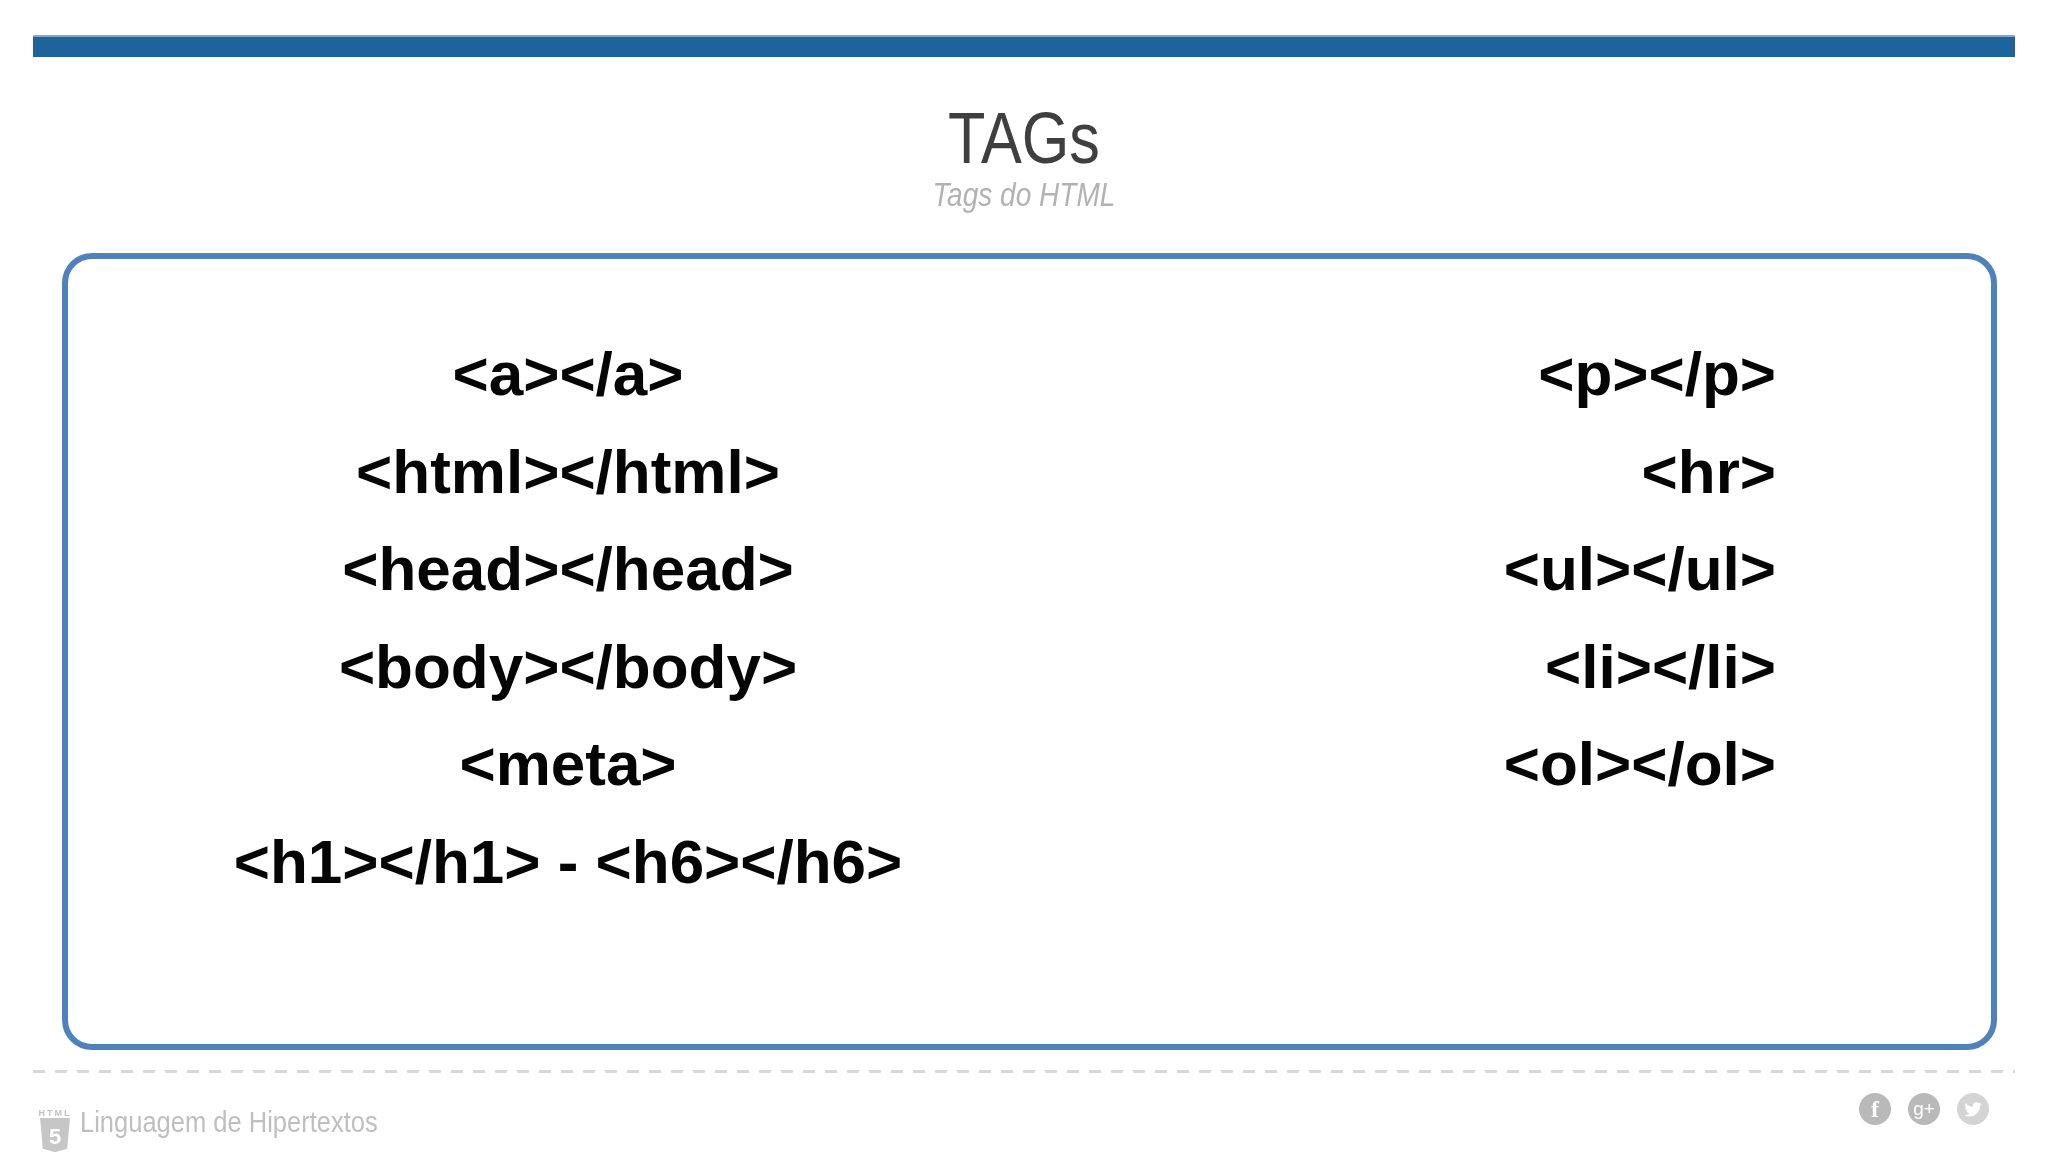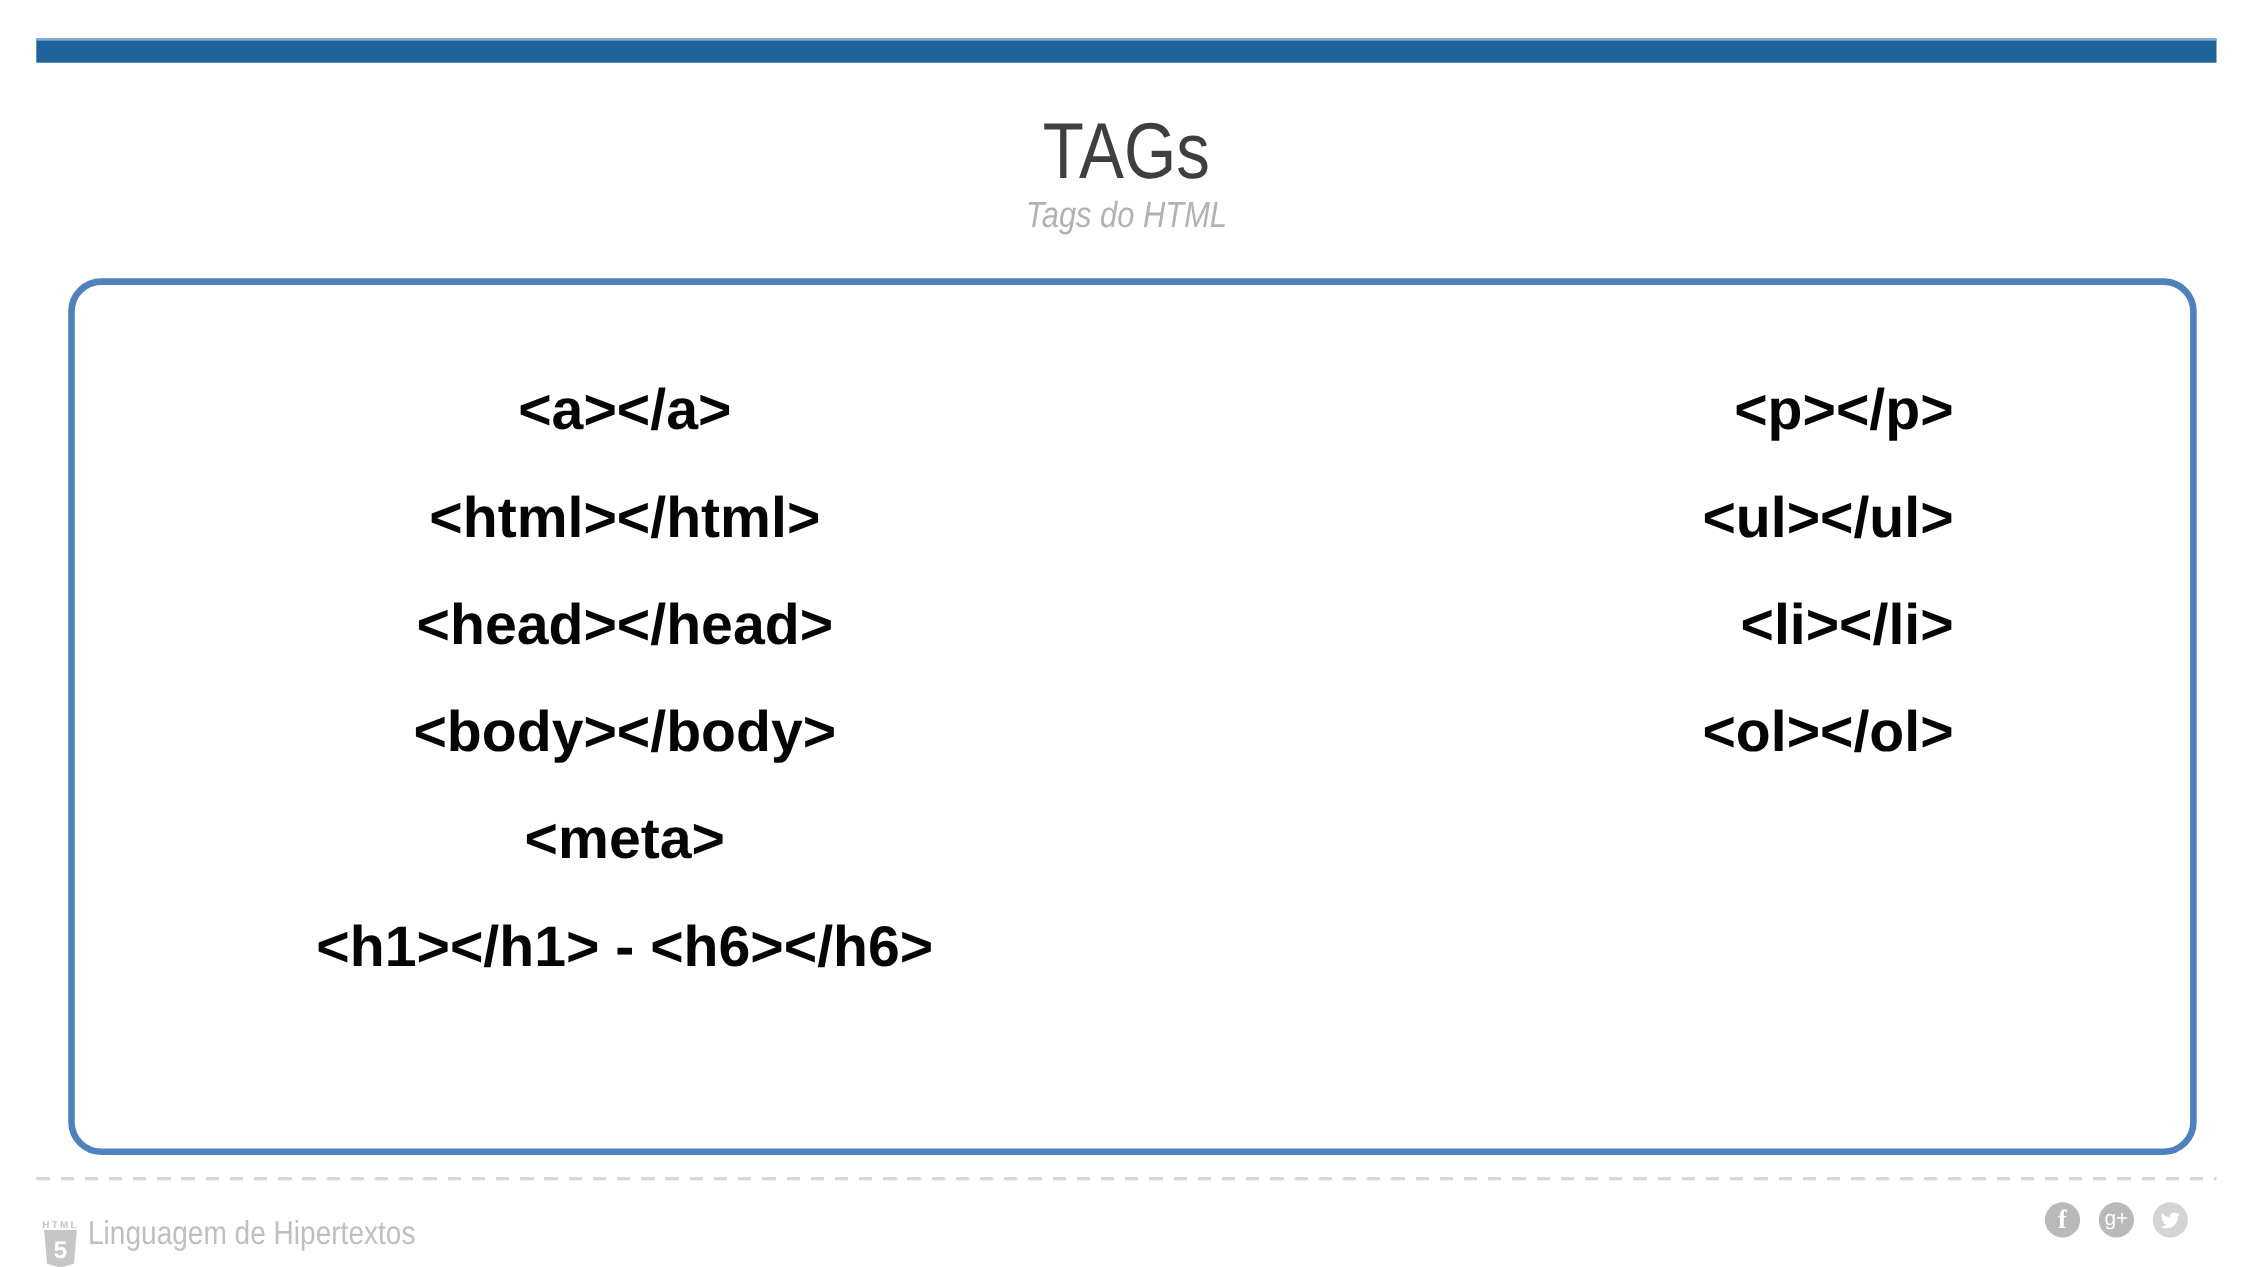--- a/index.html
+++ b/index.html
@@ -29,21 +29,21 @@
   
   .tag-box{
     position:absolute;left:62px;top:253px;width:1935px;height:797px;
     box-sizing:border-box;border:6px solid var(--box-border,#4f81bd);
     border-radius:30px;background:#fff;
   }
   .tag-col{position:absolute;top:66px;text-align:center;}
   .tag-col-left{left:0;width:1000px;}
   .tag-col-right{left:1108px;width:600px;text-align:right;}
   .tag-line{
-    font-weight:bold;font-size:52px;line-height:97.5px;color:#050505;
+    font-weight:bold;font-size:62px;line-height:97.5px;color:#050505;
     white-space:nowrap;
   }
   
   .footer-dashes{
     position:absolute;left:33px;top:1070px;width:1982px;height:3px;
     background:repeating-linear-gradient(90deg,#d8d8d8 0 12px,transparent 12px 22px);
   }
   .html5-logo{
     position:absolute;left:38px;top:1108px;width:34px;text-align:center;
   }
@@ -80,20 +80,21 @@
     <div class="tag-col tag-col-left">
       <div class="tag-line">&lt;a&gt;&lt;/a&gt;</div>
       <div class="tag-line">&lt;html&gt;&lt;/html&gt;</div>
       <div class="tag-line">&lt;head&gt;&lt;/head&gt;</div>
       <div class="tag-line">&lt;body&gt;&lt;/body&gt;</div>
       <div class="tag-line">&lt;meta&gt;</div>
       <div class="tag-line">&lt;h1&gt;&lt;/h1&gt; - &lt;h6&gt;&lt;/h6&gt;</div>
     </div>
     <div class="tag-col tag-col-right">
       <div class="tag-line">&lt;p&gt;&lt;/p&gt;</div>
+      <div class="tag-line">&lt;hr&gt;</div>
       <div class="tag-line">&lt;ul&gt;&lt;/ul&gt;</div>
       <div class="tag-line">&lt;li&gt;&lt;/li&gt;</div>
       <div class="tag-line">&lt;ol&gt;&lt;/ol&gt;</div>
     </div>
   </div>
 
   <div class="footer-dashes"></div>
 
   <div class="html5-logo">
     <div class="wordmark">HTML</div>

